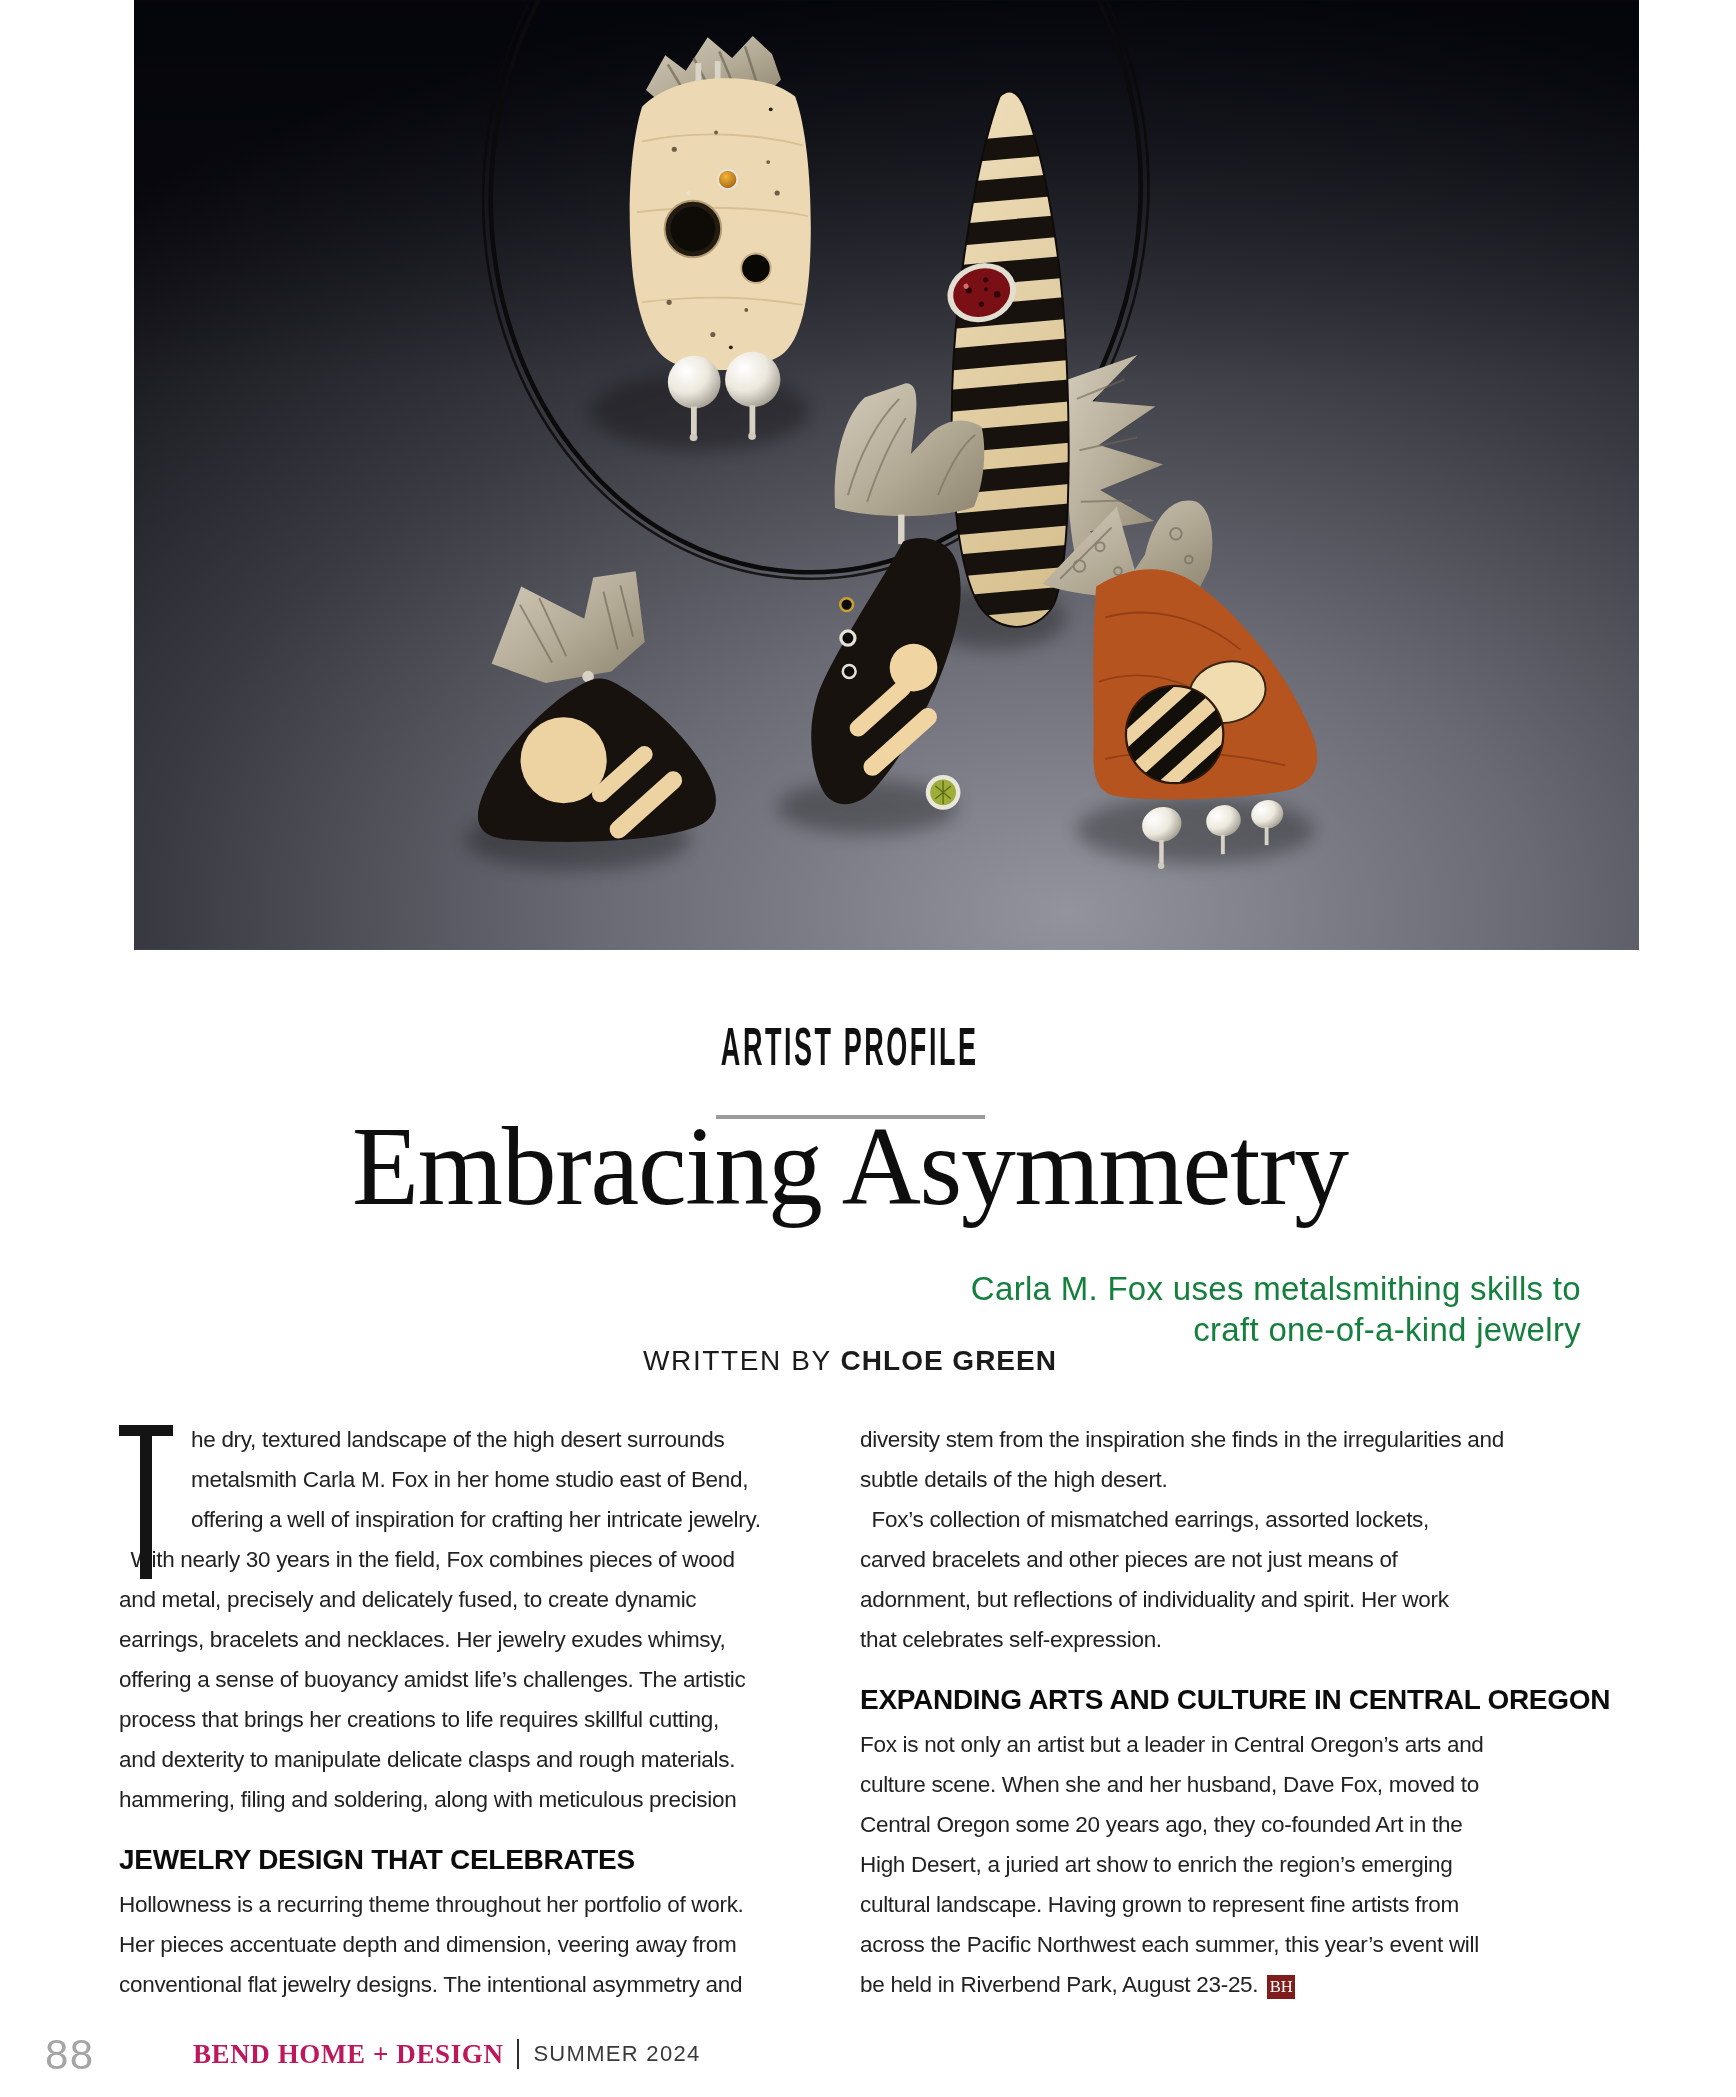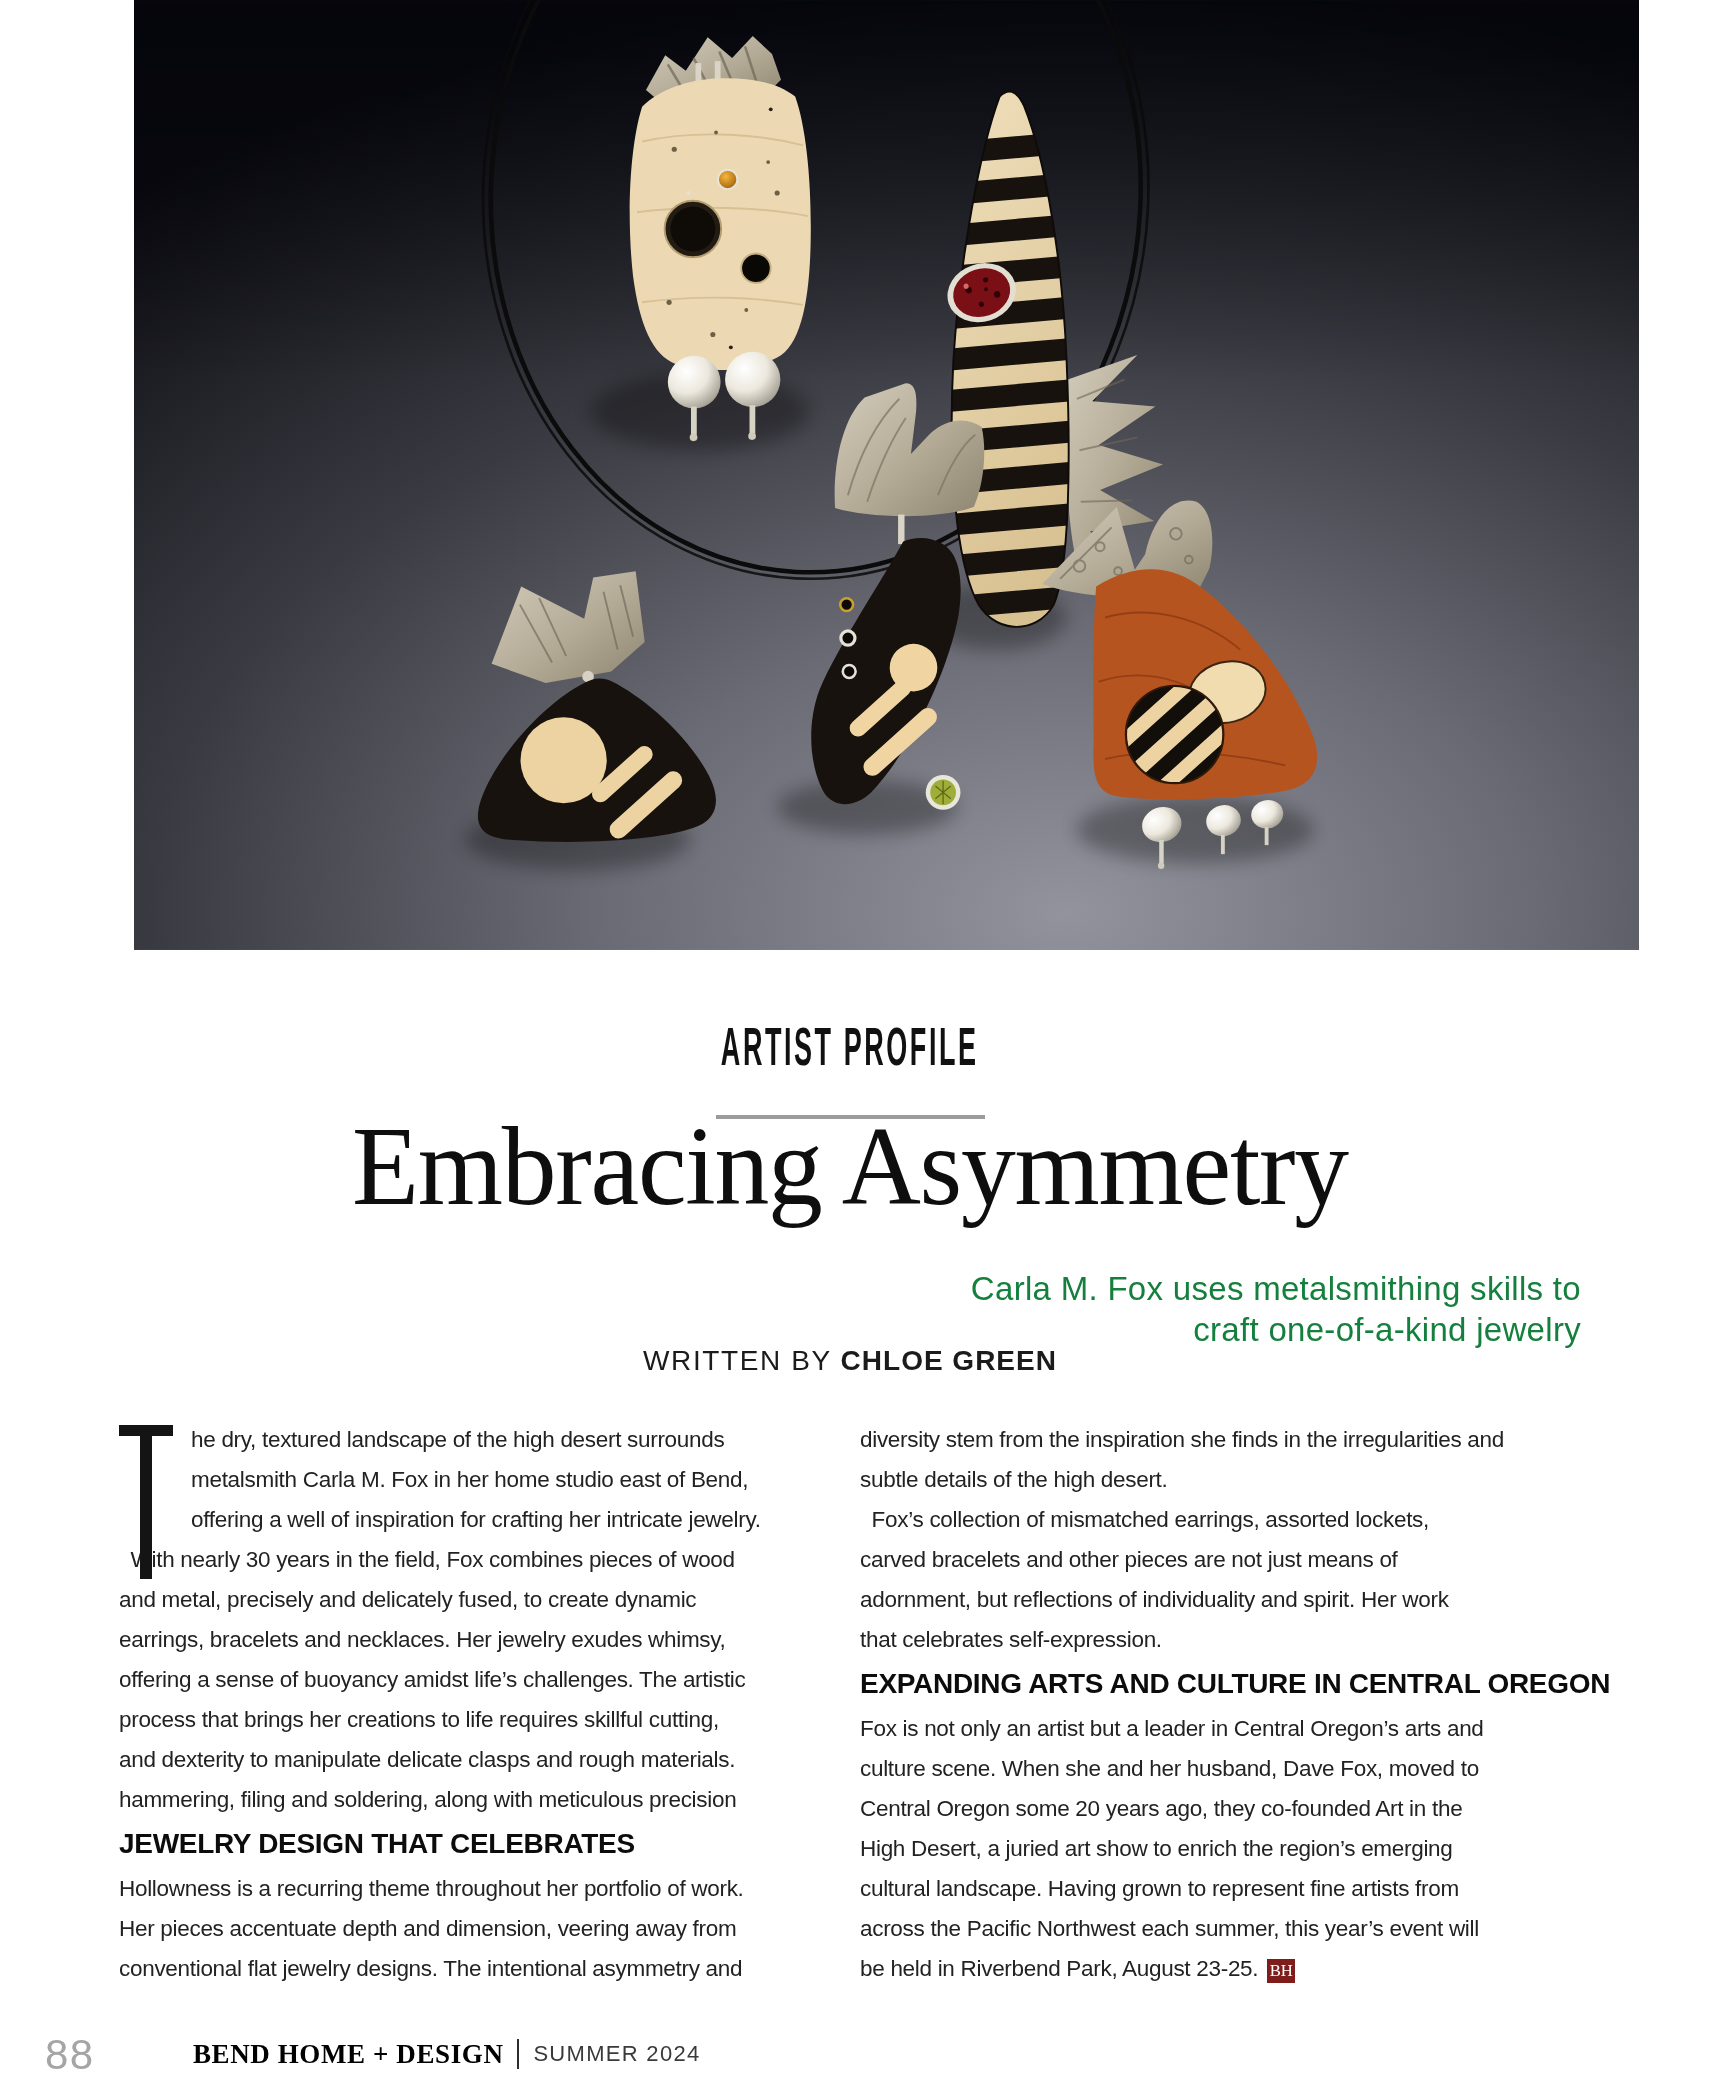--- a/index.html
+++ b/index.html
@@ -26,34 +26,34 @@
 
   
   .col{position:absolute;top:1420px;font-size:22.5px;letter-spacing:-0.3px;color:#222;}
   .col-left{left:119px;width:711px;}
   .col-right{left:860px;width:714px;}
   .line{height:40px;line-height:40px;white-space:nowrap;}
   .ind{padding-left:72px;}
   .ind1{padding-left:11.6px;}
   .subhead{font-weight:700;font-size:28px;letter-spacing:-0.3px;color:#0c0c0c;
            height:33px;line-height:33px;white-space:nowrap;}
-  .mt26{margin-top:7px;} .mt14{margin-top:9px;}
+  .mt26{margin-top:23px;} .mt14{margin-top:9px;}
   .dropcap-bar{position:absolute;left:0;top:5.1px;width:54px;height:11px;background:#141414;}
   .dropcap-stem{position:absolute;left:21px;top:5.1px;width:11.6px;height:154px;background:#141414;}
   .sr{position:absolute;width:0.6px;height:0.6px;overflow:hidden;clip:rect(0 0 0 0);}
   .endmark{display:inline-block;vertical-align:baseline;margin-left:9px;
            width:28px;height:24.4px;background:#7f1d1d;color:#fff;text-align:center;
            font-family:"Liberation Serif",serif;font-size:16.7px;line-height:24.4px;letter-spacing:0;}
 
   
   .footer{position:absolute;left:0;top:2031px;width:1736px;height:51px;}
   .pagenum{position:absolute;left:45px;top:0;font-size:42px;font-weight:400;color:#a5a5a5;letter-spacing:1.3px;}
   .magrow{position:absolute;left:193px;top:7.7px;display:flex;align-items:center;}
   .magname{font-family:"Liberation Serif",serif;font-size:27px;font-weight:700;
-           letter-spacing:0.6px;color:#000000;white-space:nowrap;}
+           letter-spacing:0.6px;color:#be185d;white-space:nowrap;}
   .magsep{width:1.9px;height:30px;background:#2d2d2d;margin:0 14px;}
   .magissue{font-size:22px;letter-spacing:1.3px;color:#3a3a3a;white-space:nowrap;}
 </style>
 </head>
 <body>
 
 <div class="photo">
 <svg width="1505" height="950" viewBox="0 0 2340 1477" xmlns="http://www.w3.org/2000/svg">
   <defs>
     <radialGradient id="bgGrad" cx="62%" cy="96%" r="98%">

